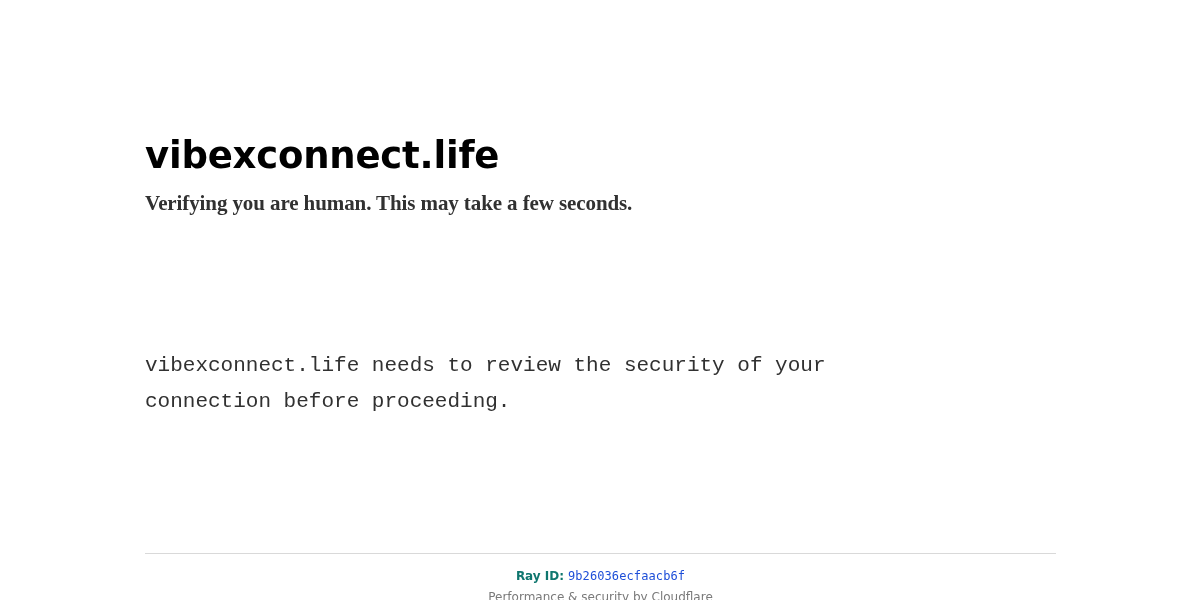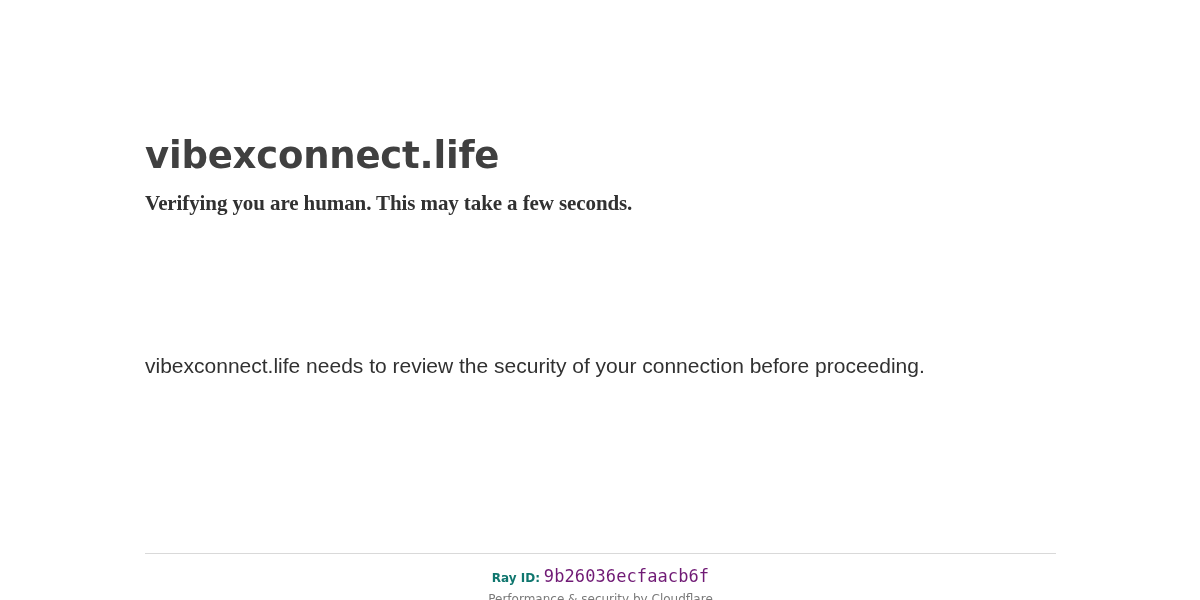--- a/index.html
+++ b/index.html
@@ -28,21 +28,21 @@
     width: 911px;
   }
 
   .challenge-title {
     margin: 0;
     padding-top: 133px;
     font-size: 37px;
     line-height: 1.25;
     font-weight: 700;
     letter-spacing: -0.2px;
-    color: #404040;
+    color: #000000;
     font-family: "DejaVu Sans", sans-serif;
   }
 
   .challenge-subtitle {
     margin: 0;
     padding-top: 11px;
     font-size: 21px;
     line-height: 1.3;
     font-weight: 700;
     color: #313131;
@@ -57,21 +57,21 @@
   }
 
   .challenge-body {
     margin: 0;
     padding-top: 8px;
     font-size: 21px;
     line-height: 36px;
     font-weight: 400;
     color: #313131;
     max-width: 800px;
-    font-family: Liberation Sans, sans-serif;
+    font-family: Liberation Mono, monospace;
   }
 
   .footer {
     position: absolute;
     left: 145px;
     top: 553px;
     width: 911px;
   }
 
   .footer-divider {
@@ -95,22 +95,22 @@
   }
 
   .ray-id-label {
     font-weight: 700;
     color: #0f766e;
   }
 
   .ray-id-value {
     font-family: "DejaVu Sans Mono", monospace;
     font-weight: 400;
-    color: #701a75;
-    font-size: 17px;
+    color: #1d4ed8;
+    font-size: 12px;
     letter-spacing: 0.1px;
   }
 
   .footer-attribution {
     font-size: 12px;
     line-height: 14px;
     padding-top: 7px;
     color: #7a7a7a;
     font-family: "DejaVu Sans", sans-serif;
   }

